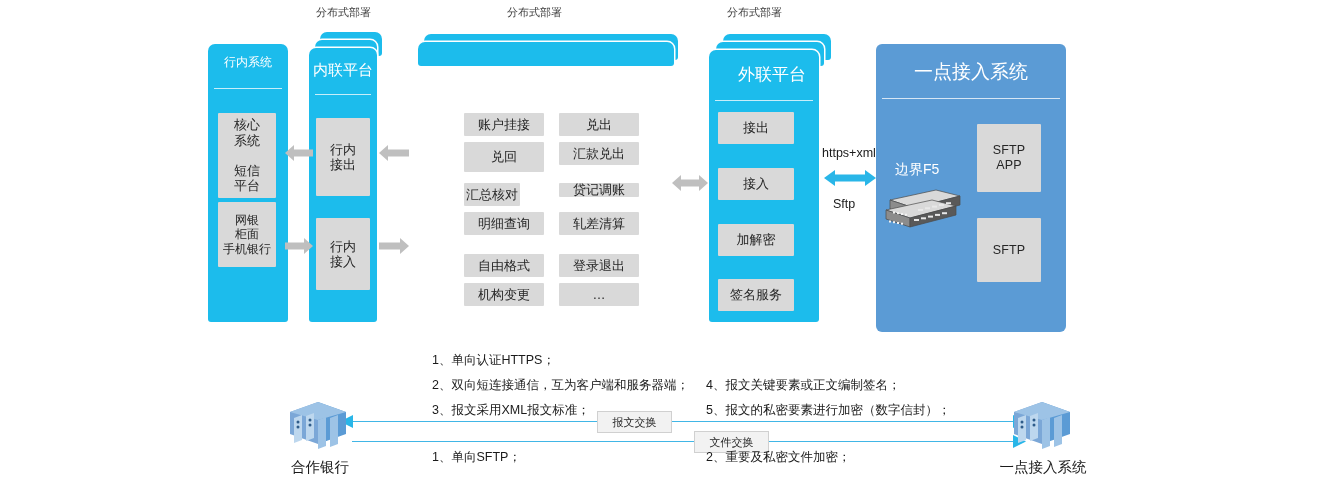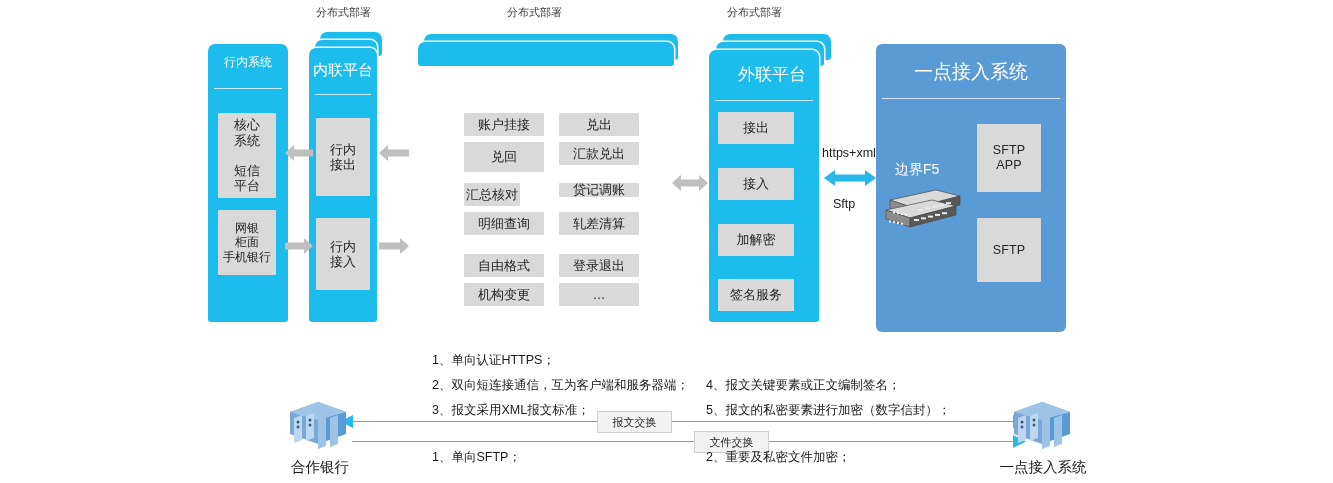--- a/index.html
+++ b/index.html
@@ -139,21 +139,21 @@
 
   <div class="panel" style="left:208px; top:44px; width:80px; height:278px;">
     <div class="panel-title" style="top:12px; font-size:12px;">行内系统</div>
     <div class="title-rule" style="top:44px;"></div>
   </div>
   <div class="chip" style="left:218px; top:113px; width:58px; height:85px;">核心
 系统
 
 短信
 平台</div>
-  <div class="chip" style="left:218px; top:210px; width:58px; height:65px; font-size:12px;">网银
+  <div class="chip" style="left:218px; top:202px; width:58px; height:65px; font-size:12px;">网银
 柜面
 手机银行</div>
 
   <div class="layer" style="left:320px; top:32px; width:62px; height:24px;"></div>
   <div class="layer" style="left:315px; top:40px; width:62px; height:22px;"></div>
   <div class="panel" style="left:309px; top:48px; width:68px; height:274px;">
     <div class="panel-title" style="top:14px; font-size:15px;">内联平台</div>
     <div class="title-rule" style="top:46px;"></div>
   </div>
   <div class="chip" style="left:316px; top:118px; width:54px; height:78px;">行内

